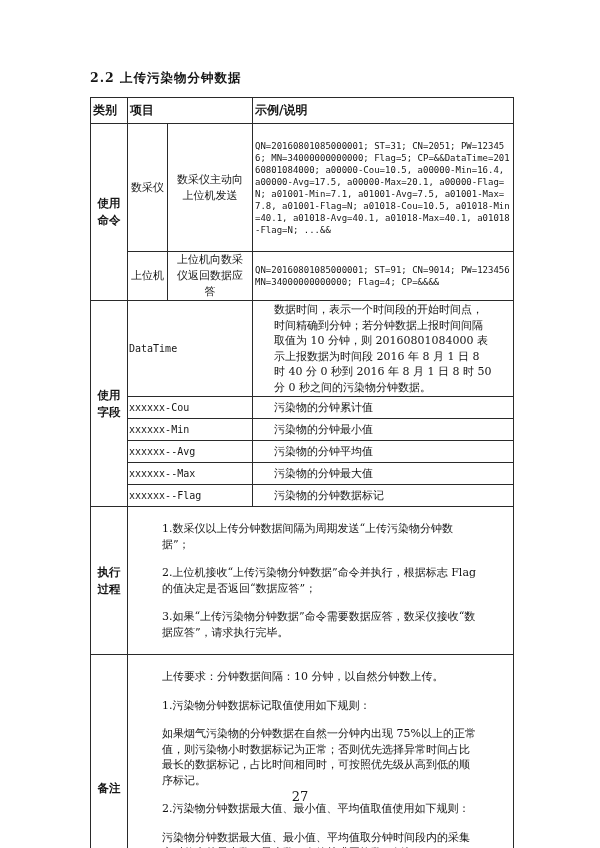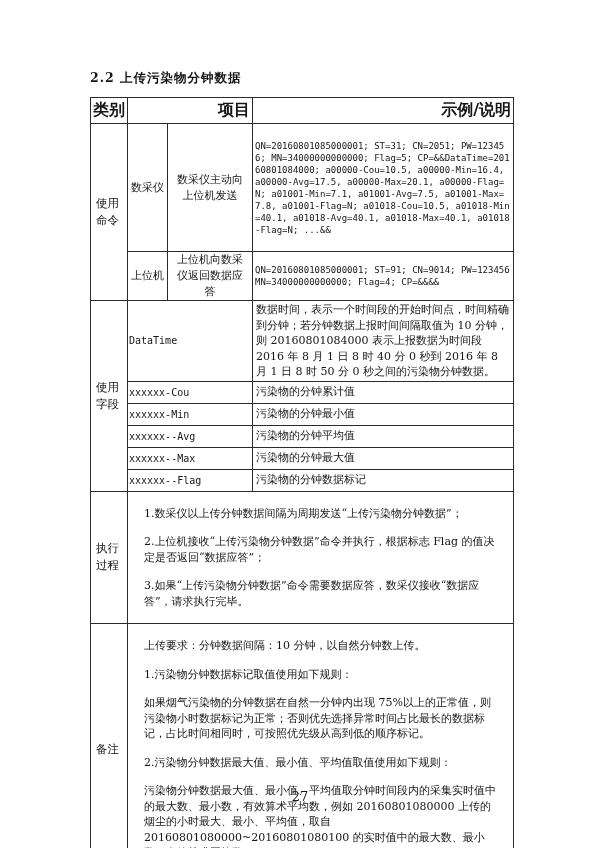--- a/index.html
+++ b/index.html
@@ -28,29 +28,30 @@
     table-layout:fixed;
   }
   .doc-table td, .doc-table th {
     border:1px solid #2a2a2a;
     overflow:hidden;
   }
 
   .th {
     font-family:"DejaVu Sans", "Liberation Sans", sans-serif;
     font-weight:bold;
-    font-size:16px;
-    text-align:right; vertical-align:middle;
+    font-size:12px;
+    text-align:left; vertical-align:middle;
     padding:2px;
   }
 
   .cat {
-    text-align:left; vertical-align:middle;
+    text-align:center; vertical-align:middle;
     font-size:11.5px; line-height:17px;
     padding:2px 5px;
+    font-weight:bold;
   }
   .mid {
     text-align:center; vertical-align:middle;
     font-size:11px; line-height:16px;
   }
   .pad { padding:0 6px; }
 
   .code {
     font-family:"DejaVu Sans Mono", "Liberation Mono", monospace;
     font-size:9px; line-height:12px;
@@ -59,21 +60,21 @@
     padding:1px 2px;
   }
   .field {
     font-family:"DejaVu Sans Mono", "Liberation Mono", monospace;
     font-size:10px;
     vertical-align:middle;
   }
   .desc {
     font-size:11px; line-height:15.5px;
     text-align:left; vertical-align:middle;
-    padding:1px 3px;
+    padding:1px 21px;
   }
   .desc div { margin:13px; }
 
   .r-head  { height:26px; }
   .r-cmd1  { height:128px; }
   .r-cmd2  { height:43px; }
   .r-dt    { height:78px; }
   .r-small { height:22px; }
   .r-proc  { height:116px; }
   .r-note  { height:167px; }

